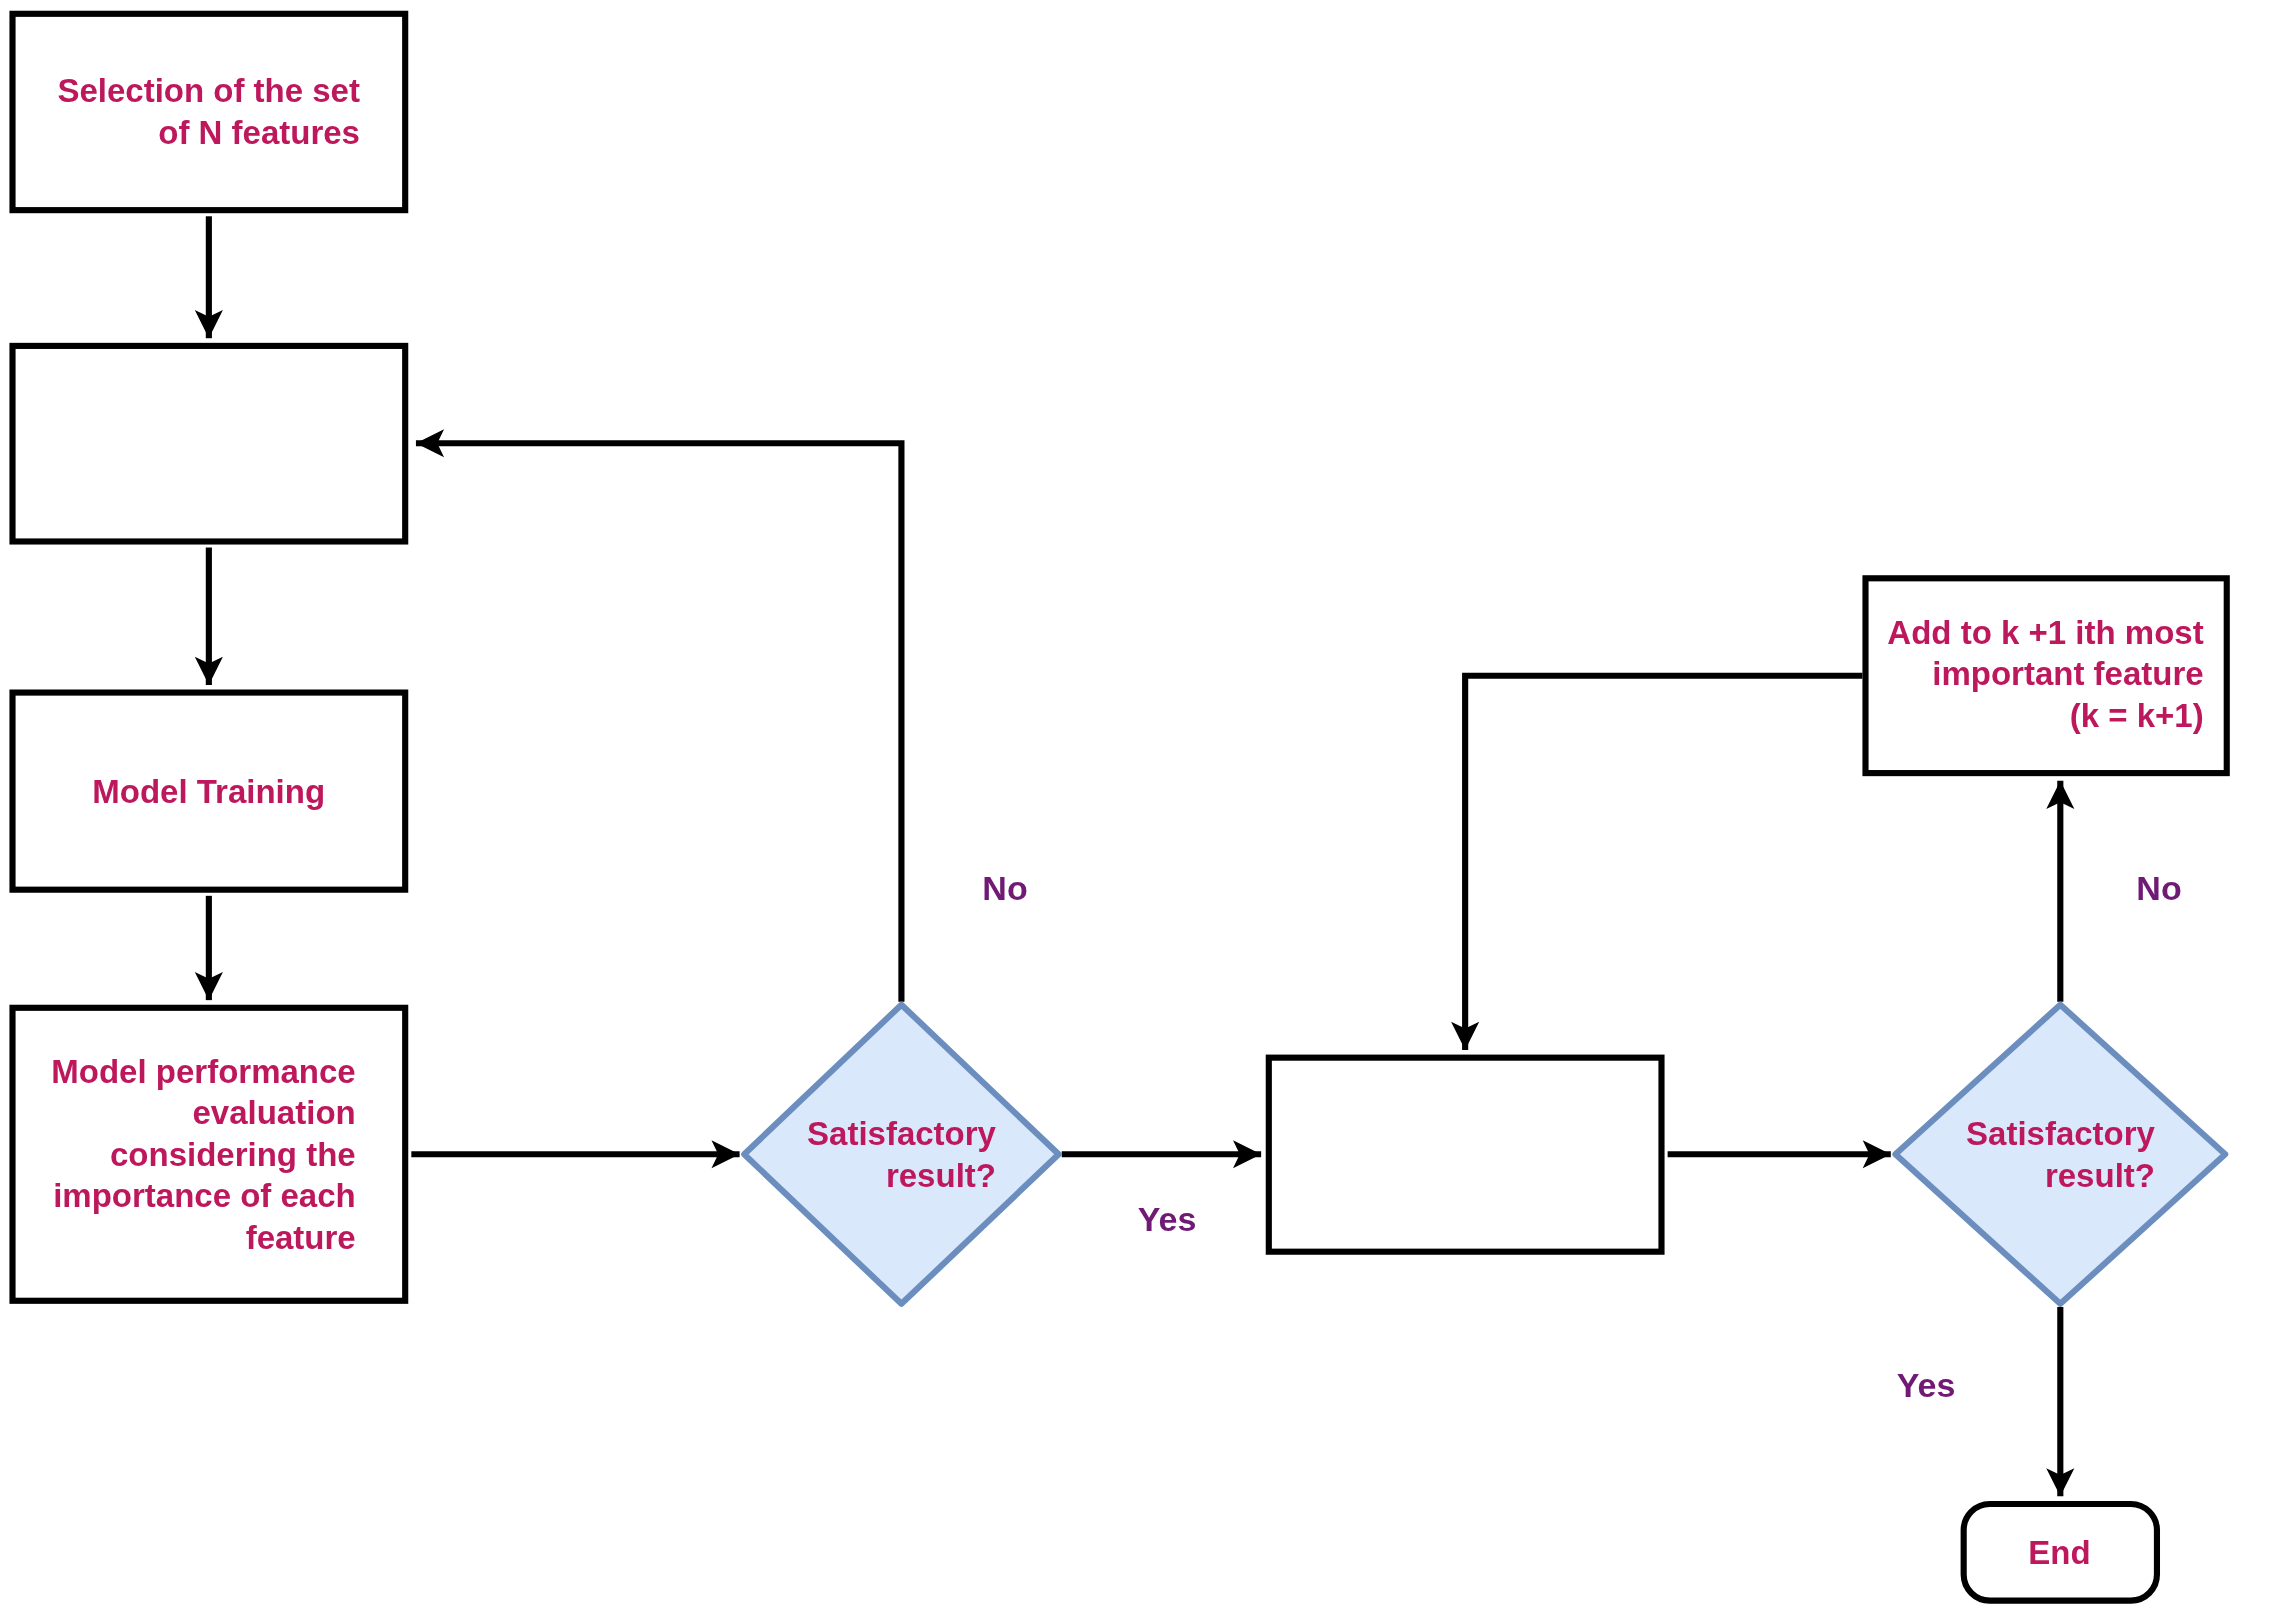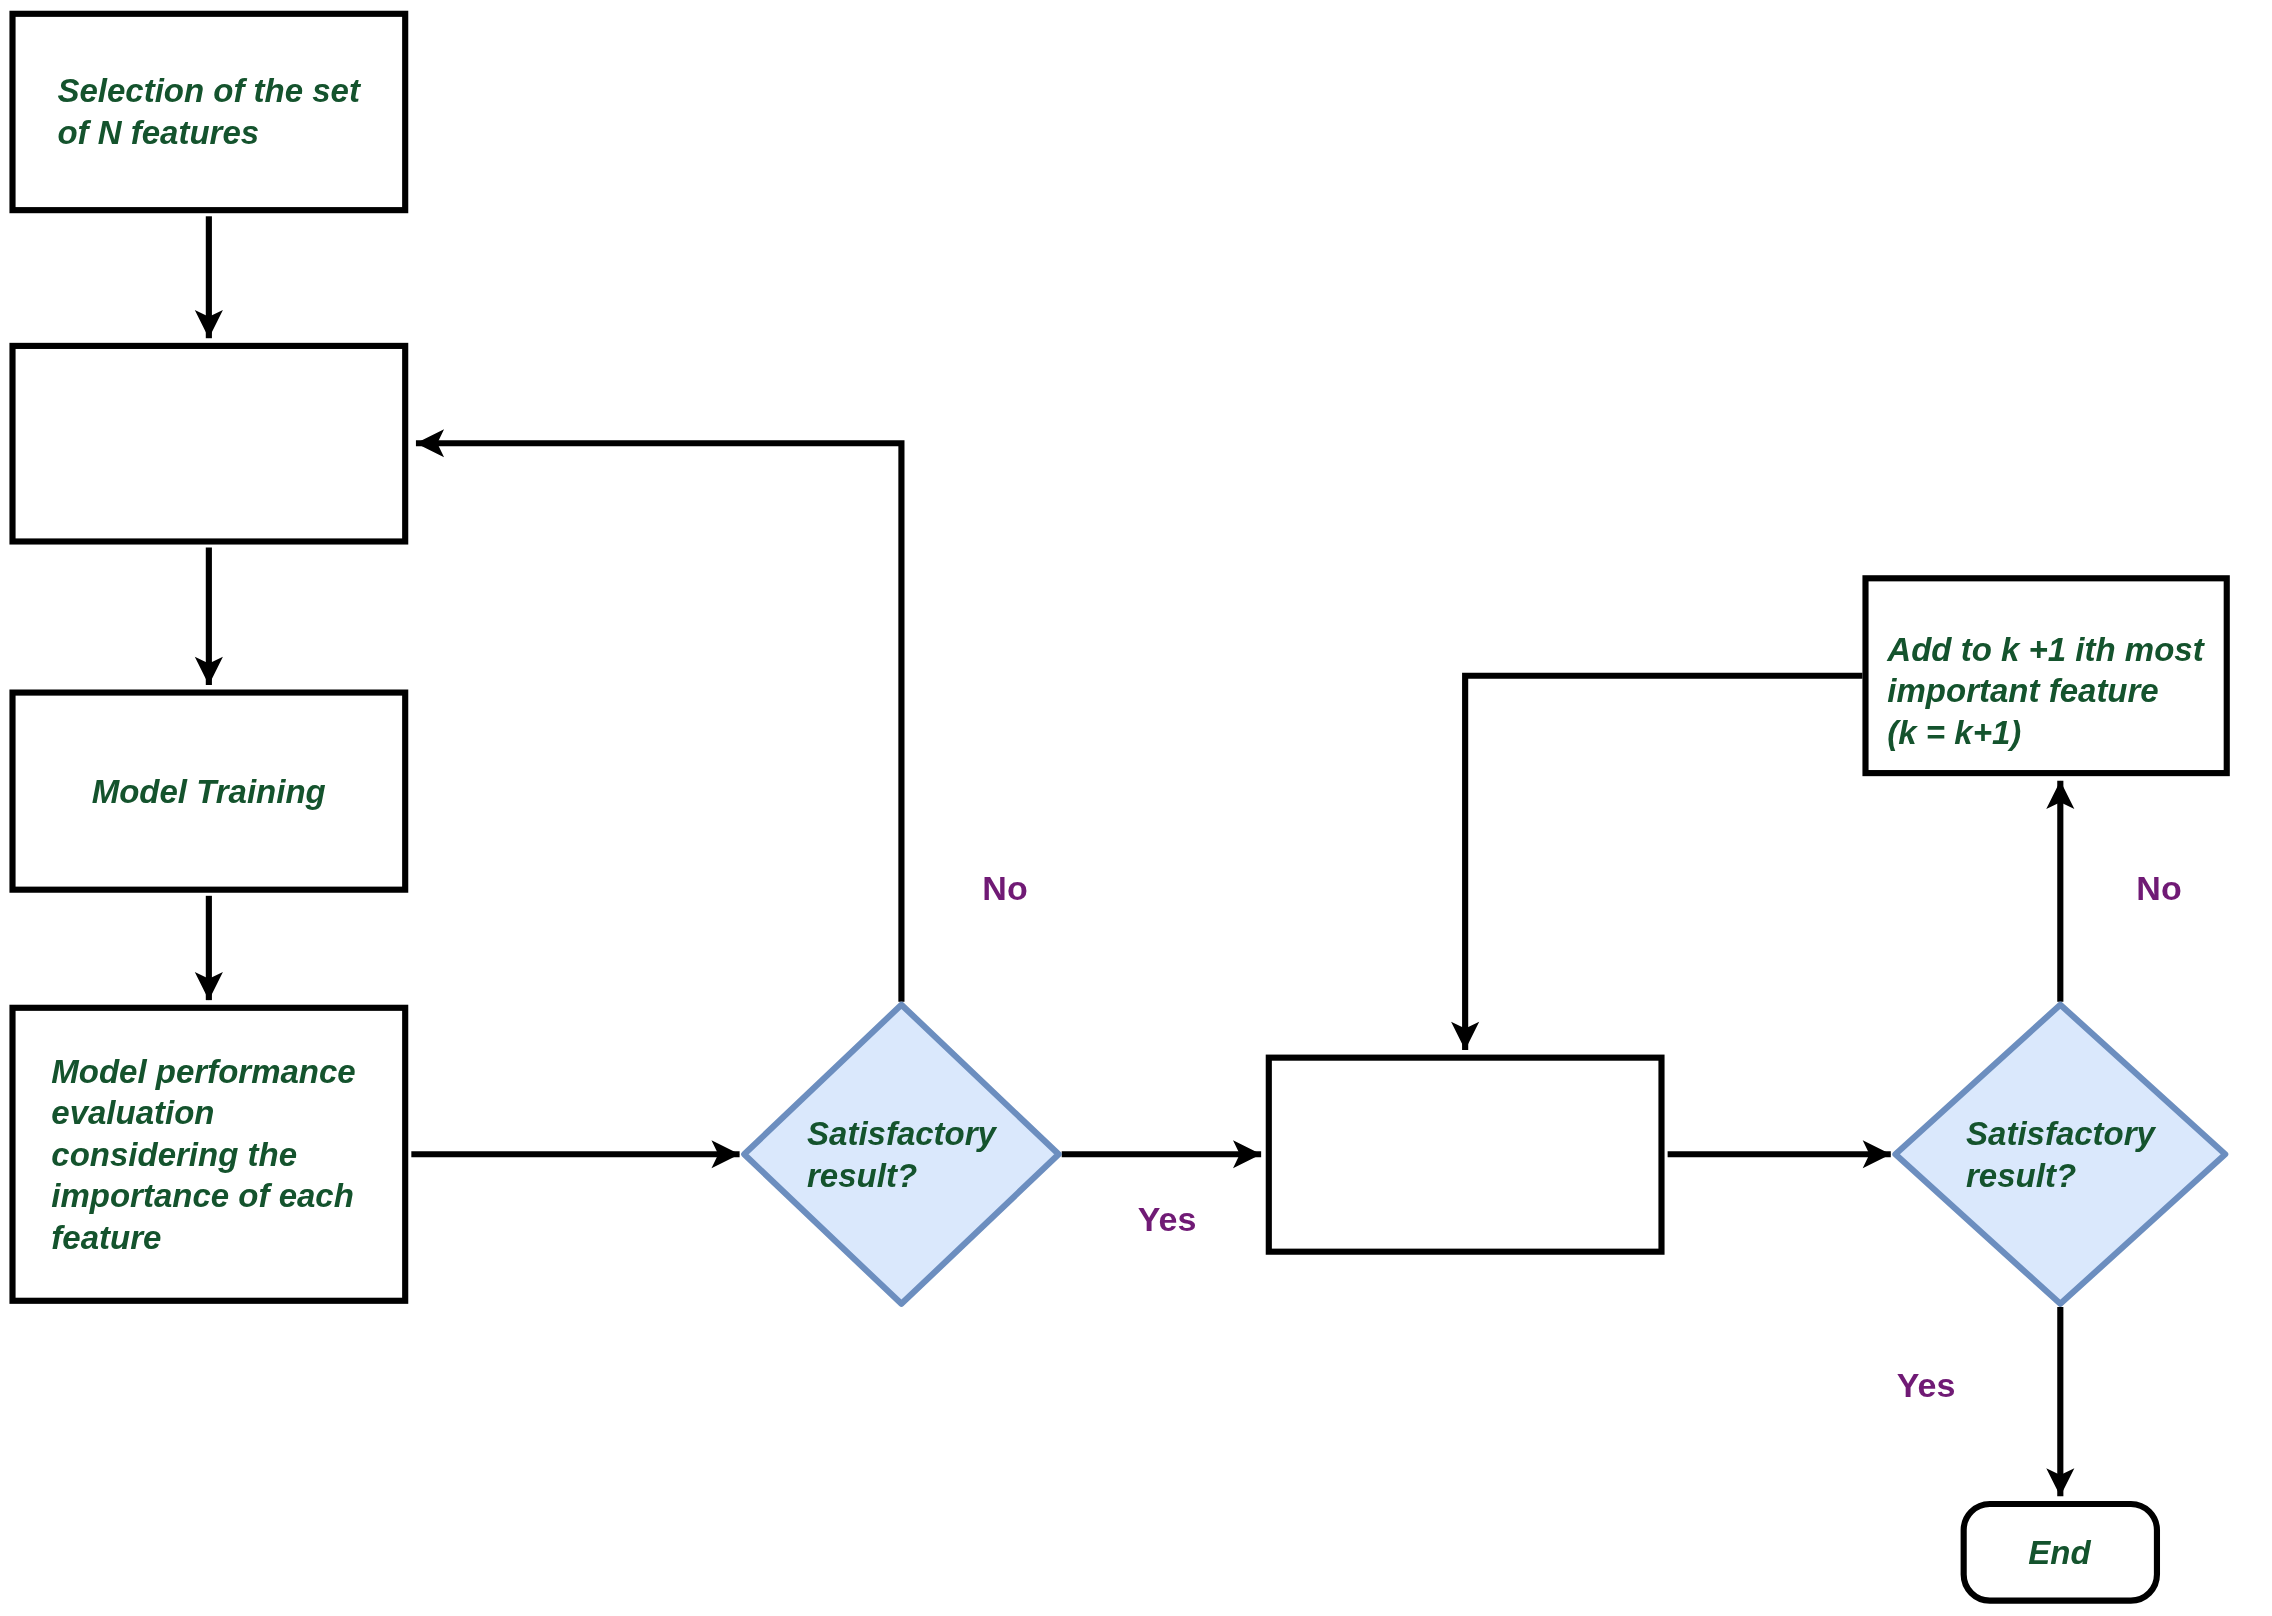--- a/index.html
+++ b/index.html
@@ -18,28 +18,27 @@
   .layer {
     position: absolute;
     left: 0;
     top: 0;
   }
   .node-label {
     position: absolute;
     display: flex;
     align-items: center;
     justify-content: center;
-    text-align: left;
+    text-align: right;
     font-weight: bold;
     font-size: 33px;
     line-height: 1.26;
-    color: #14532d;
+    color: #be185d;
     white-space: pre-line;
     pointer-events: none;
-    font-style: italic;
   }
   .edge-label {
     position: absolute;
     display: flex;
     align-items: center;
     justify-content: center;
     font-weight: bold;
     font-size: 34px;
     color: #701a75;
     pointer-events: none;
@@ -106,21 +105,21 @@
 importance of each
 feature</div>
 
   <div class="node-label" style="left:748px; top:1005px; width:307px; height:299px;">Satisfactory
 result?</div>
 
 
   <div class="node-label" style="left:1907px; top:1005px; width:307px; height:299px;">Satisfactory
 result?</div>
 
-  <div class="node-label" style="left:1862px; top:597px; width:367px; height:188px;">Add to k +1 ith most
+  <div class="node-label" style="left:1862px; top:580px; width:367px; height:188px;">Add to k +1 ith most
 important feature
 (k = k+1)</div>
 
   <div class="node-label" style="left:1960px; top:1501px; width:199px; height:103px;">End</div>
 
   <div class="edge-label" style="left:936px; top:861px; width:138px; height:54px;">No</div>
 
   <div class="edge-label" style="left:1098px; top:1192px; width:138px; height:54px;">Yes</div>
 
   <div class="edge-label" style="left:2090px; top:861px; width:138px; height:54px;">No</div>

